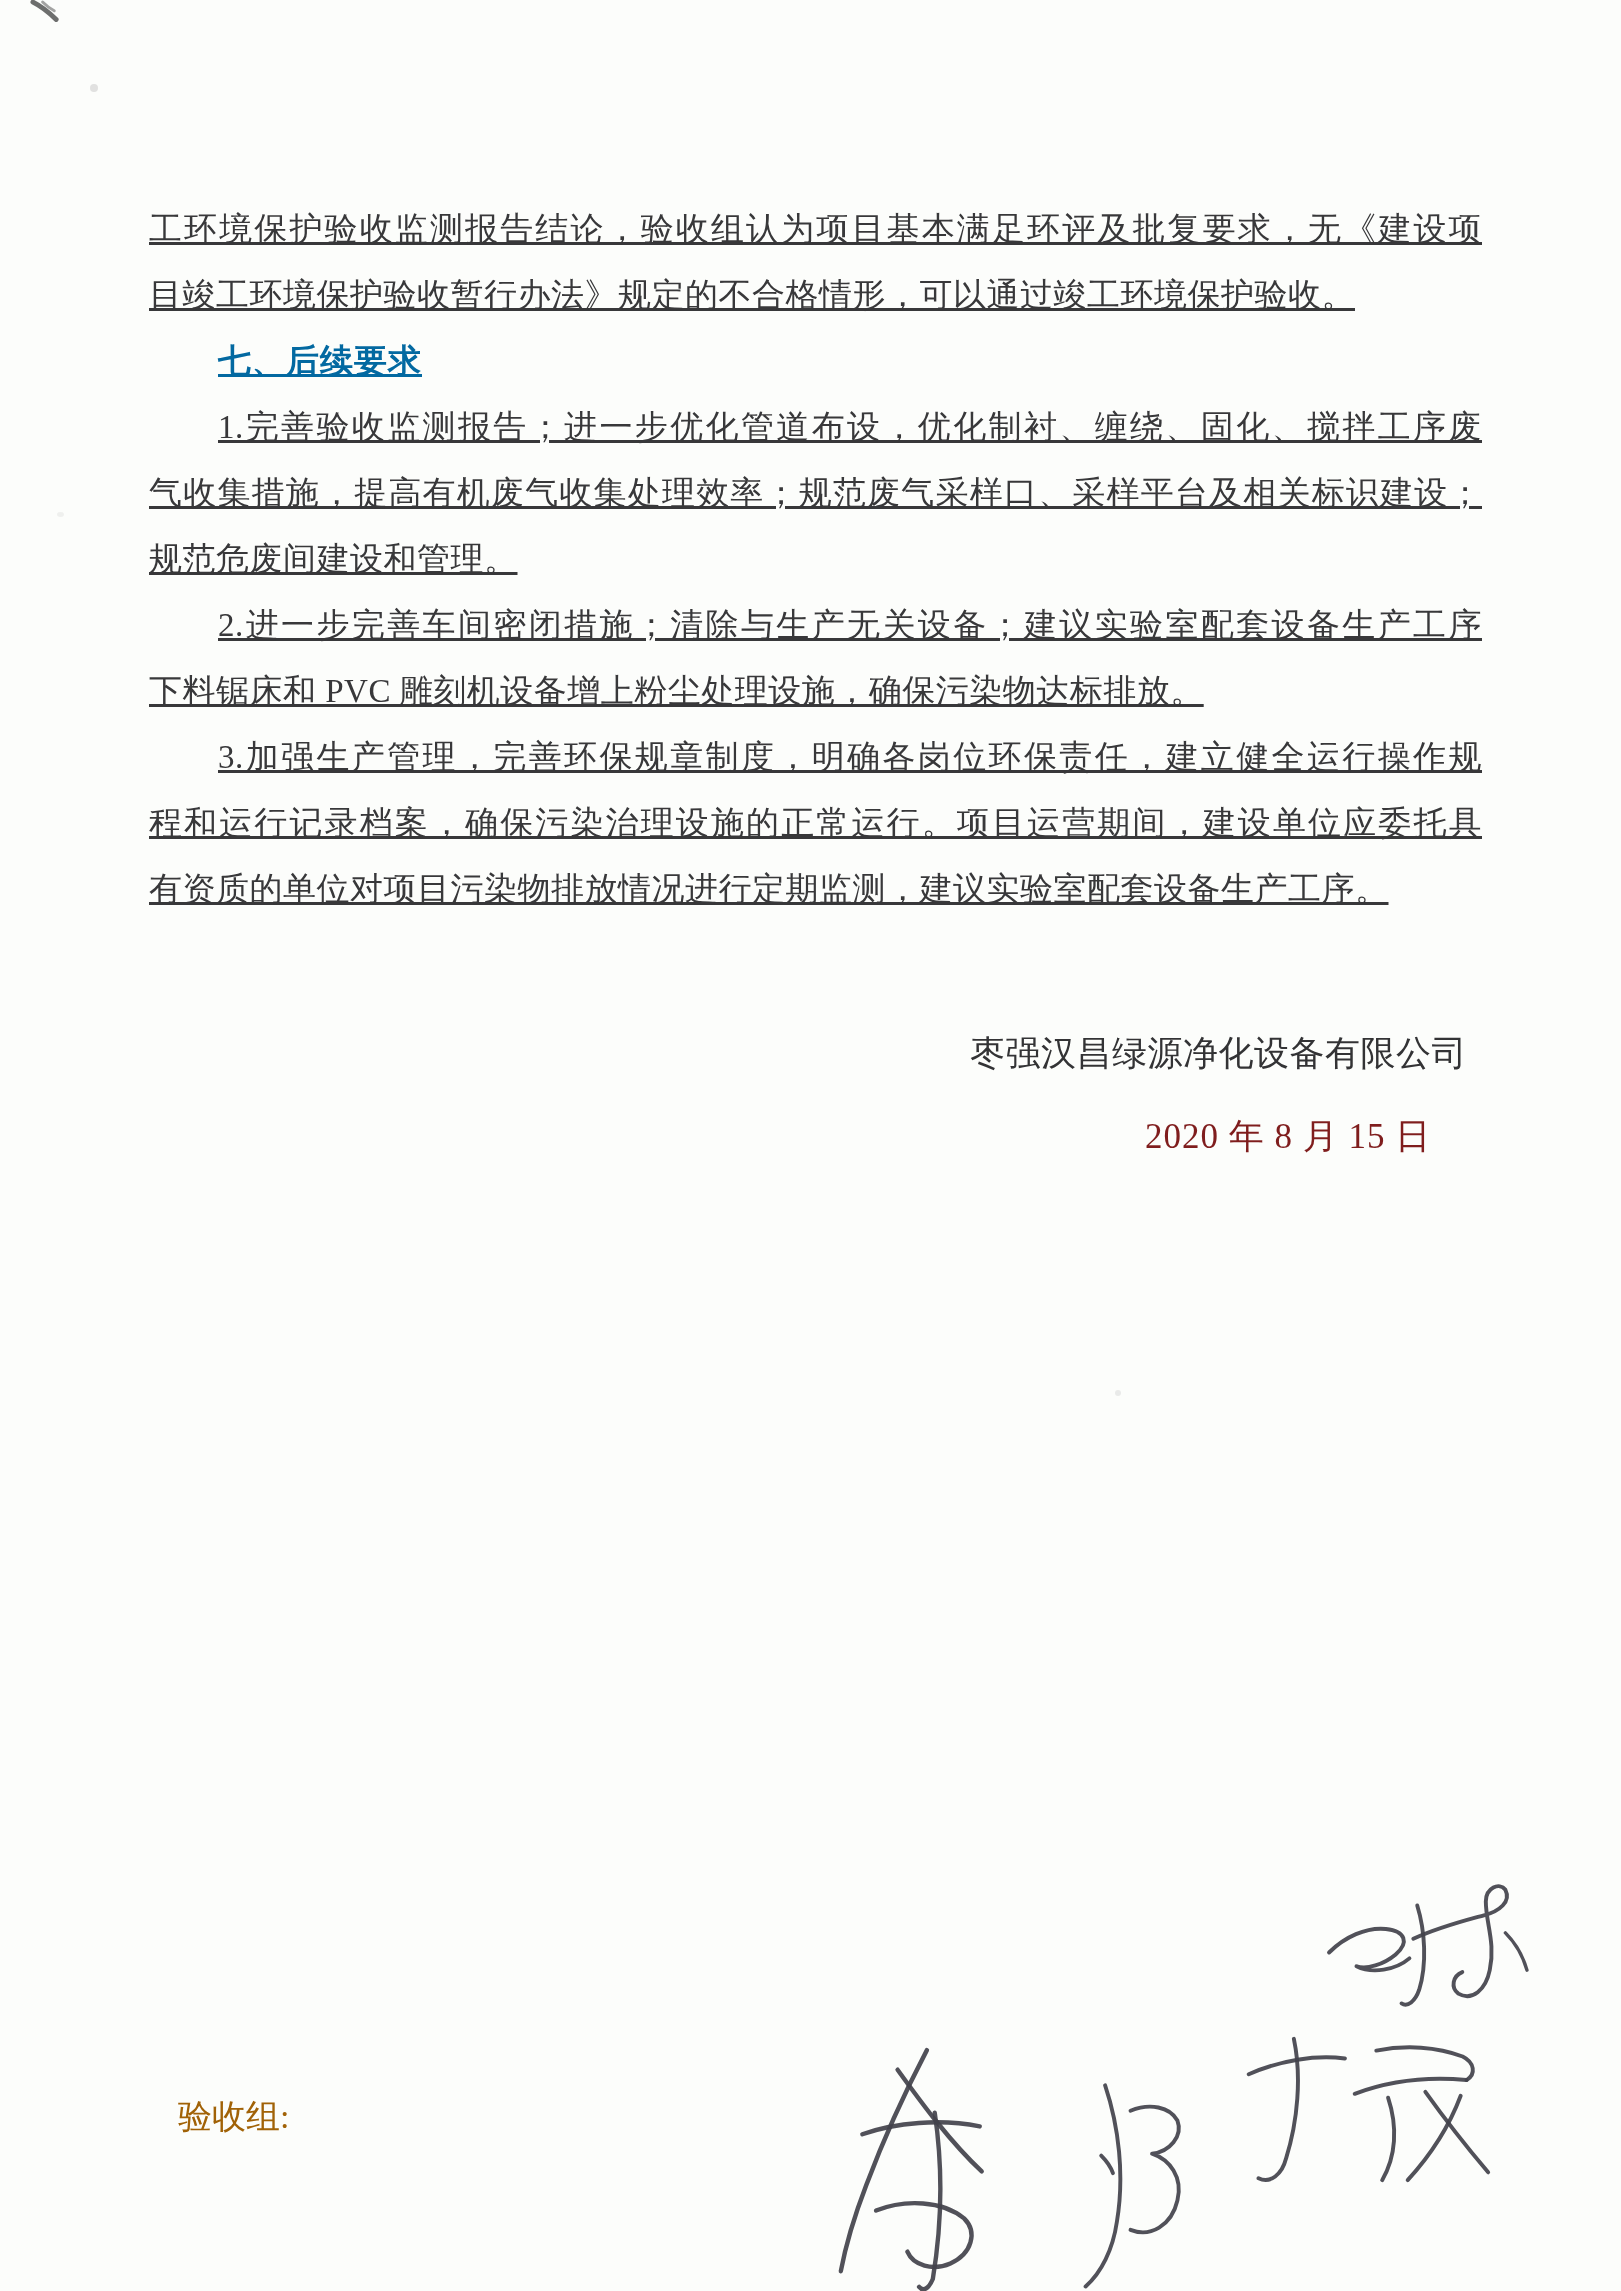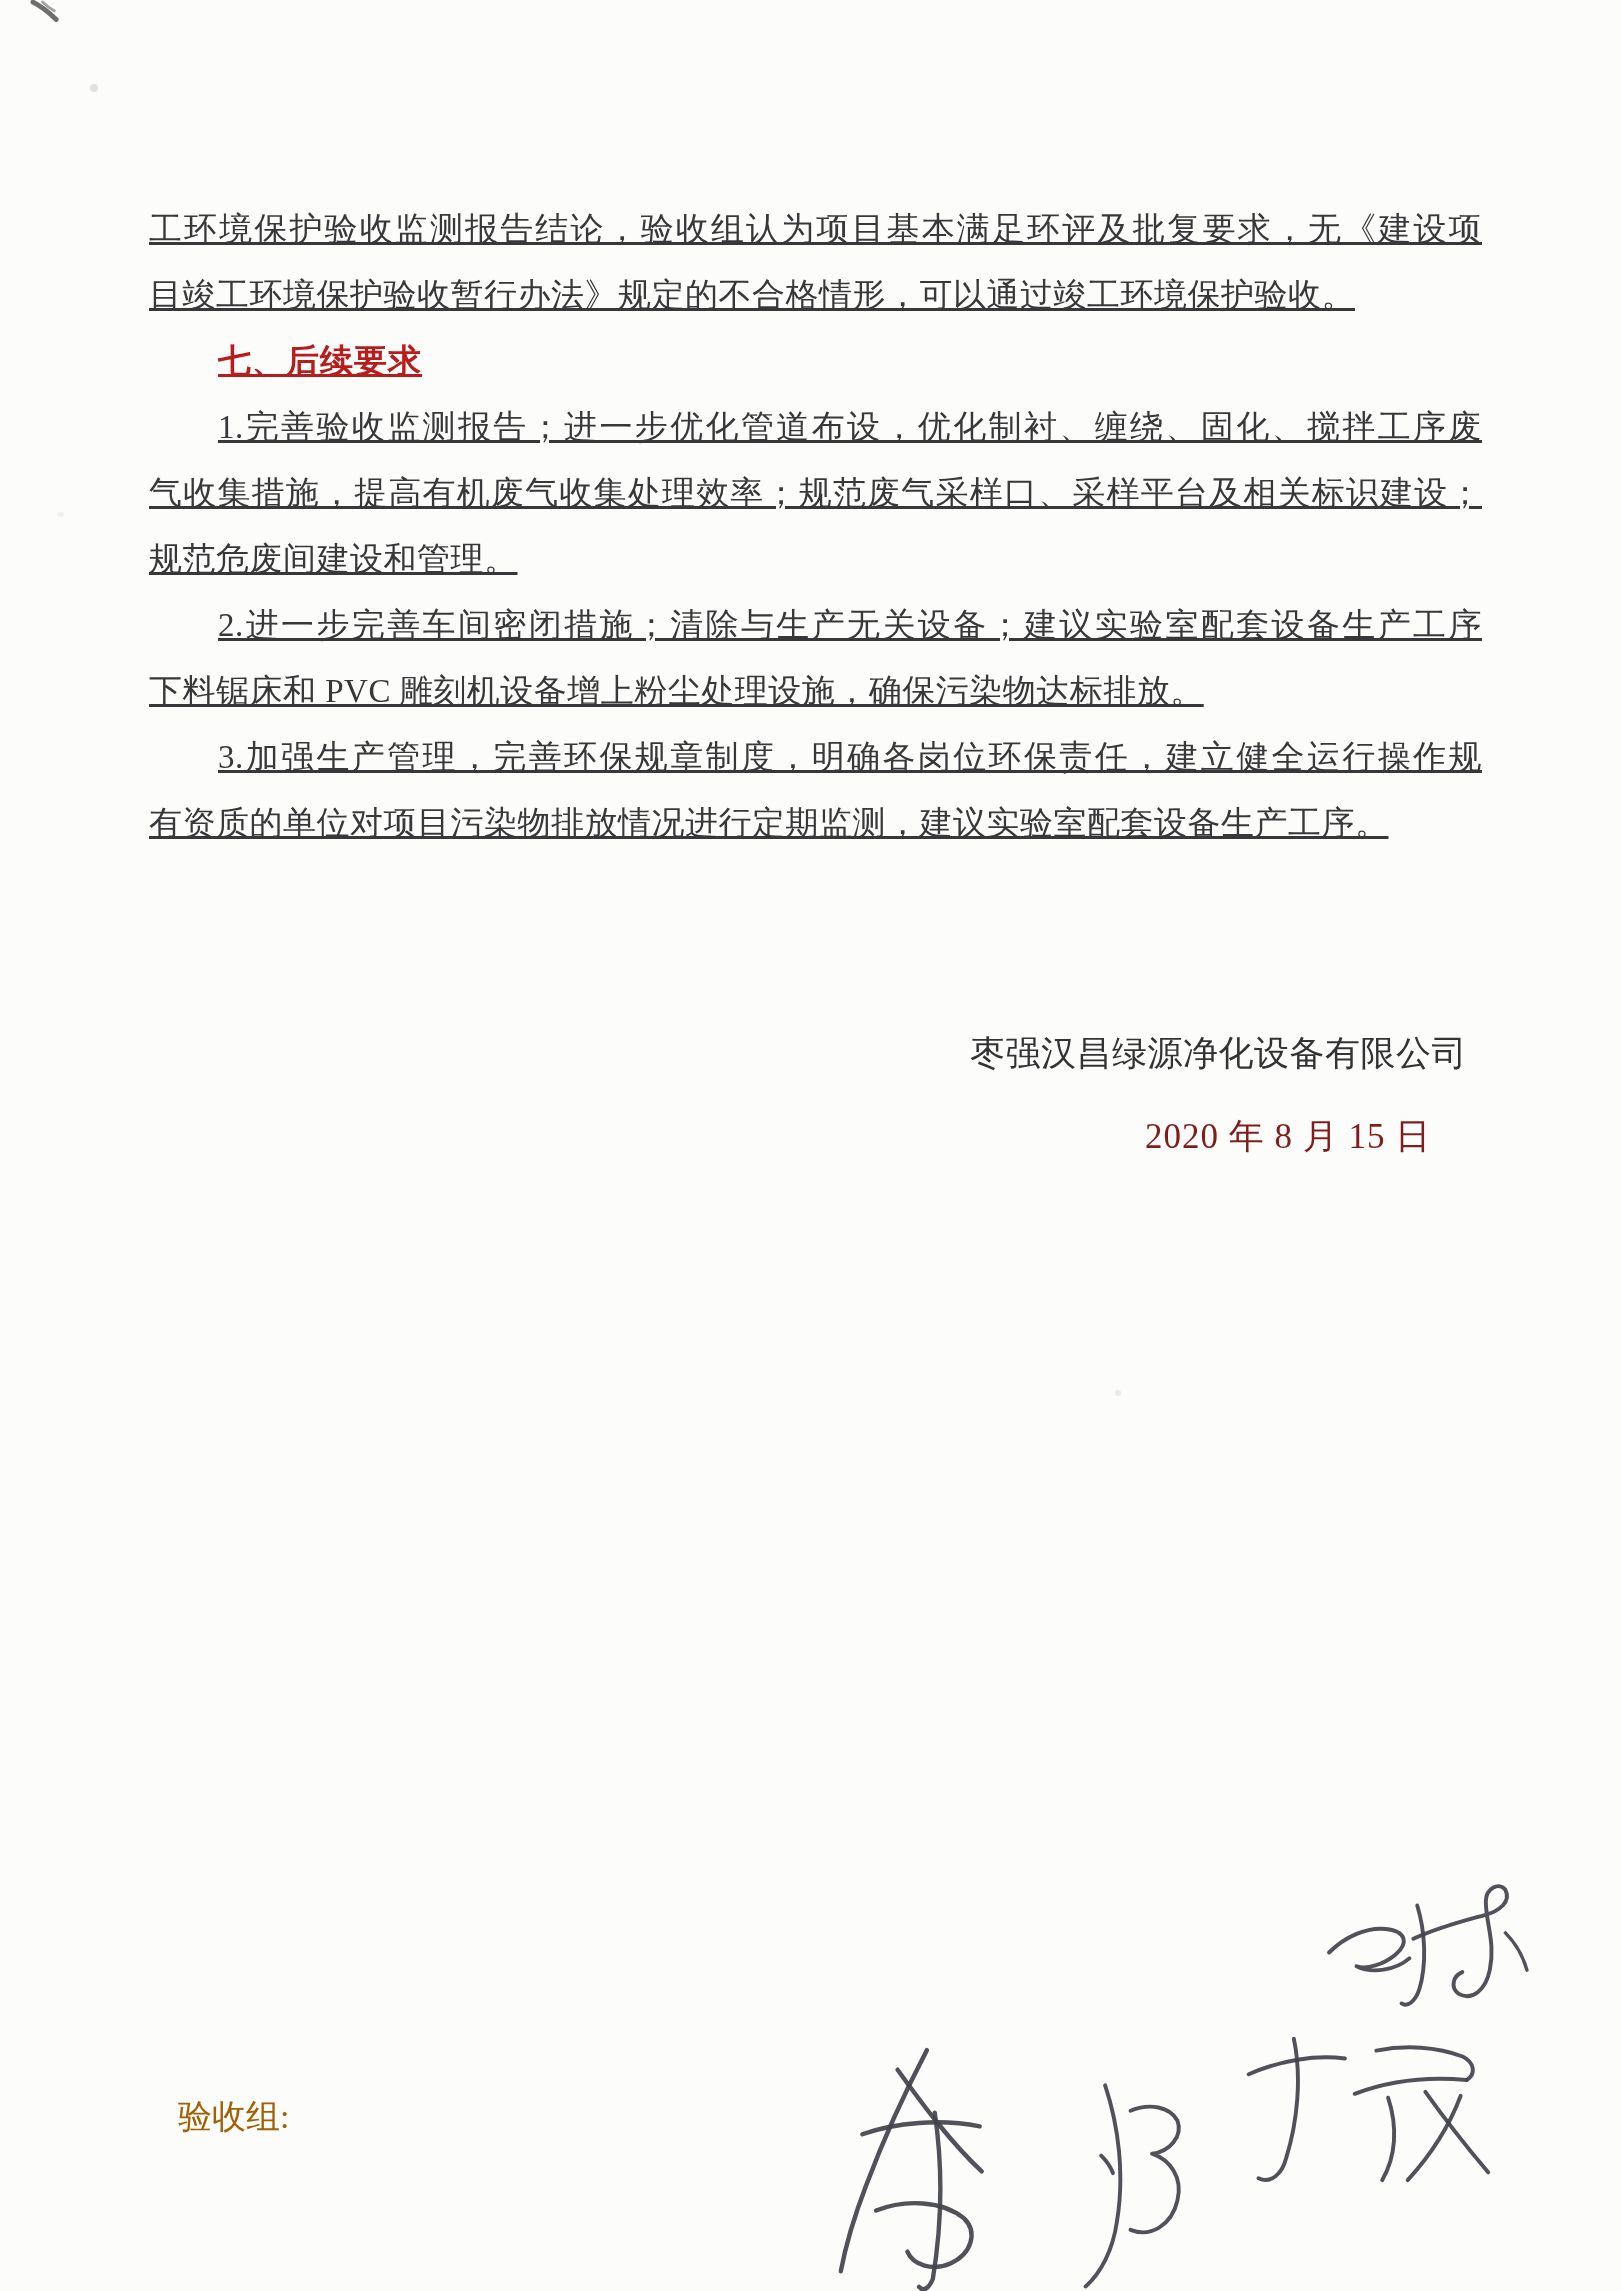--- a/index.html
+++ b/index.html
@@ -27,21 +27,21 @@
     letter-spacing:0.5px;
     text-decoration:underline;
   }
   .line.full {
     white-space:normal;
     text-align:justify;
     text-align-last:justify;
     overflow:hidden;
   }
   .line.indent { padding-left:69px; }
-  .line.heading { font-weight:bold; color:#b91c1c; letter-spacing:1px; }
+  .line.heading { font-weight:bold; color:#0369a1; letter-spacing:1px; }
 
   
   .company-name {
     position:absolute;
     left:970px; top:1030px;
     font-size:35px;
     letter-spacing:0.5px;
     color:#333335;
     white-space:nowrap;
   }
@@ -103,20 +103,21 @@
   <div class="doc-text">
     <div class="line full">工环境保护验收监测报告结论，验收组认为项目基本满足环评及批复要求，无《建设项</div>
     <div class="line">目竣工环境保护验收暂行办法》规定的不合格情形，可以通过竣工环境保护验收。</div>
     <div class="line indent heading">七、后续要求</div>
     <div class="line full indent">1.完善验收监测报告；进一步优化管道布设，优化制衬、缠绕、固化、搅拌工序废</div>
     <div class="line full">气收集措施，提高有机废气收集处理效率；规范废气采样口、采样平台及相关标识建设；</div>
     <div class="line">规范危废间建设和管理。</div>
     <div class="line full indent">2.进一步完善车间密闭措施；清除与生产无关设备；建议实验室配套设备生产工序</div>
     <div class="line">下料锯床和 PVC 雕刻机设备增上粉尘处理设施，确保污染物达标排放。</div>
     <div class="line full indent">3.加强生产管理，完善环保规章制度，明确各岗位环保责任，建立健全运行操作规</div>
+    <div class="line full">程和运行记录档案，确保污染治理设施的正常运行。项目运营期间，建设单位应委托具</div>
     <div class="line">有资质的单位对项目污染物排放情况进行定期监测，建议实验室配套设备生产工序。</div>
   </div>
 
   <div class="company-name">枣强汉昌绿源净化设备有限公司</div>
   <div class="signoff-date">2020 年 8 月 15 日</div>
 
   <svg class="sig sig-top-right" width="211" height="145" viewBox="0 0 215 148">
     <path stroke-width="4" d="M6,74 C22,58 44,48 64,50 C84,52 88,64 74,76 C62,86 44,92 34,88 C50,96 74,92 88,80"></path>
     <path stroke-width="4" d="M96,26 C104,52 106,86 98,112 C94,124 86,130 80,126"></path>
     <path stroke-width="4" d="M92,60 C118,48 142,42 164,36 C180,32 192,22 186,10 C180,2 166,8 166,22 C166,44 176,64 170,92 C166,112 152,124 138,116 C130,110 132,98 142,94"></path>

